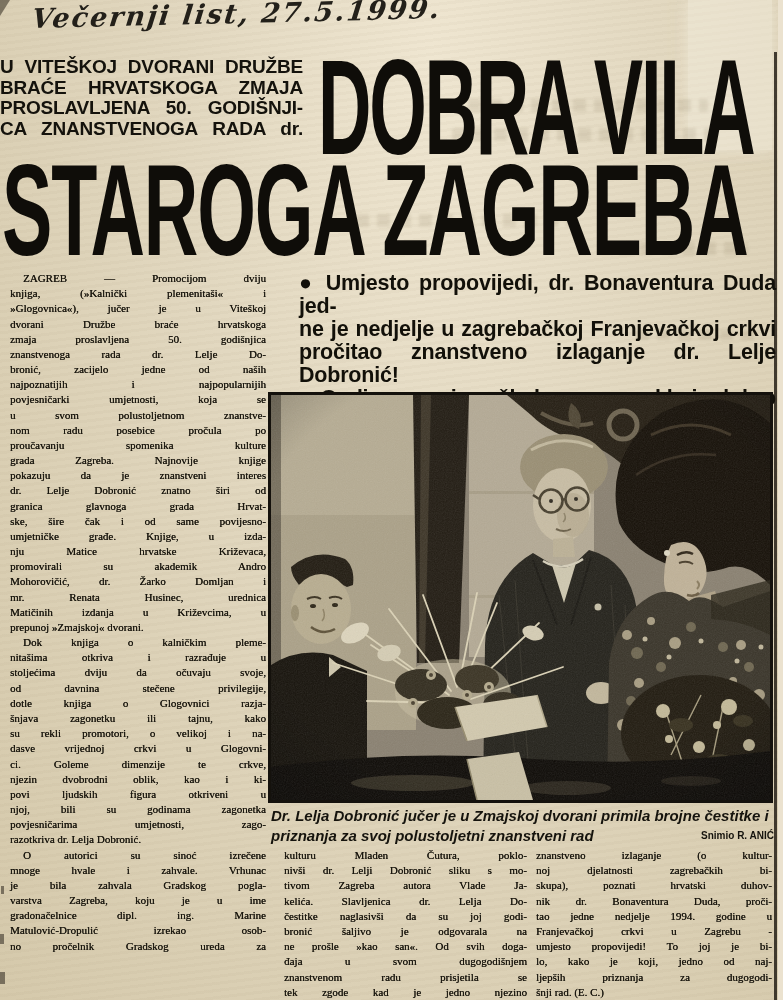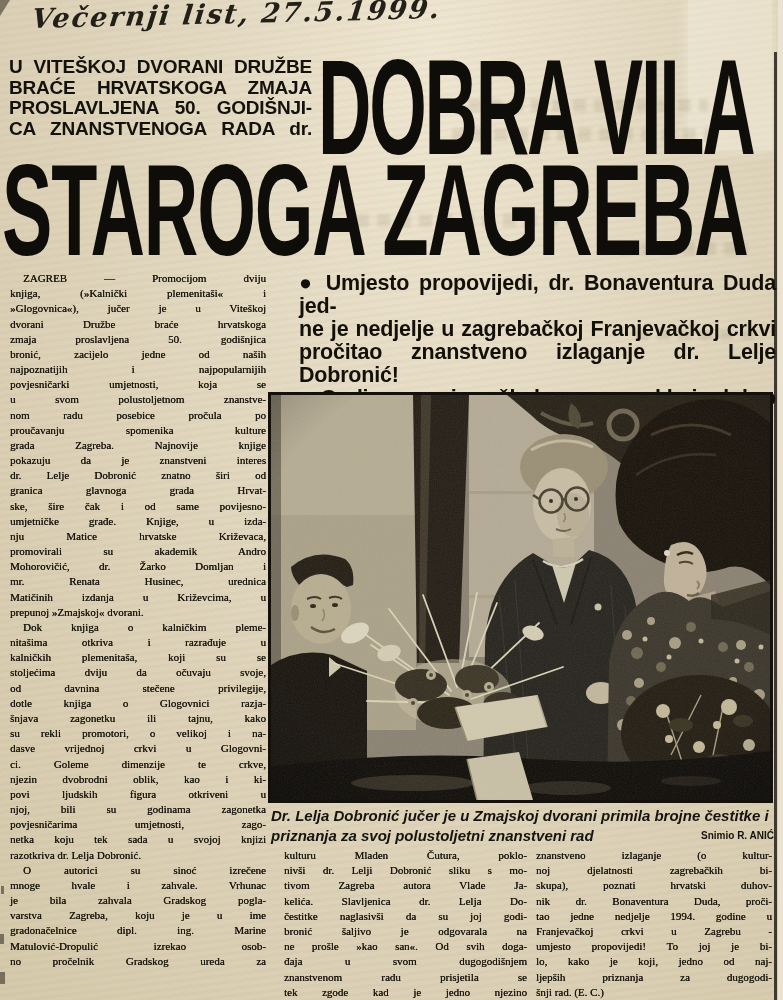--- a/index.html
+++ b/index.html
@@ -14,21 +14,21 @@
   }
   
   .hand{
     position:absolute;left:34px;top:3px;
     font-family:"DejaVu Serif", serif;font-style:italic;font-weight:bold;
     font-size:27px;letter-spacing:2px;color:#23201a;
     transform:rotate(-1.4deg) skewX(-8deg);transform-origin:0 0;white-space:nowrap;
   }
   
   .kicker{
-    position:absolute;left:9px;top:57px;width:303px;
+    position:absolute;left:0;top:57px;width:303px;
     font-family:"Liberation Sans", sans-serif;font-weight:bold;
     font-size:19px;line-height:20.5px;letter-spacing:-0.2px;color:#14120c;
   }
   
   .hl{position:absolute;font-family:"Liberation Sans", sans-serif;font-weight:bold;
       white-space:nowrap;color:#0f0d09;transform-origin:0 0;line-height:1;}
   .hl1{left:318px;top:38px;font-size:100px;letter-spacing:-3px;transform:scale(0.74,1.36);}
   .hl2{left:2px;top:146px;font-size:129px;letter-spacing:-2px;transform:scale(0.585,1.0);}
   
   .lead{
@@ -115,53 +115,52 @@
       <div class="tline">● Godine su mi prošle kao san - rekla je dobro</div>
       <div class="tline para-end">raspoložena slavljenica</div>
     </div>
 
   <div class="bodycol colL">
       <div class="tline indent">ZAGREB — Promocijom dviju</div>
       <div class="tline">knjiga, (»Kalnički plemenitaši« i</div>
       <div class="tline">»Glogovnica«), jučer je u Viteškoj</div>
       <div class="tline">dvorani Družbe braće hrvatskoga</div>
       <div class="tline">zmaja proslavljena 50. godišnjica</div>
+      <div class="tline">znanstvenoga rada dr. Lelje Do-</div>
       <div class="tline">bronić, zacijelo jedne od naših</div>
       <div class="tline">najpoznatijih i najpopularnijih</div>
       <div class="tline">povjesničarki umjetnosti, koja se</div>
       <div class="tline">u svom polustoljetnom znanstve-</div>
       <div class="tline">nom radu posebice pročula po</div>
       <div class="tline">proučavanju spomenika kulture</div>
       <div class="tline">grada Zagreba. Najnovije knjige</div>
       <div class="tline">pokazuju da je znanstveni interes</div>
       <div class="tline">dr. Lelje Dobronić znatno širi od</div>
       <div class="tline">granica glavnoga grada Hrvat-</div>
       <div class="tline">ske, šire čak i od same povijesno-</div>
       <div class="tline">umjetničke građe. Knjige, u izda-</div>
       <div class="tline">nju Matice hrvatske Križevaca,</div>
       <div class="tline">promovirali su akademik Andro</div>
       <div class="tline">Mohorovičić, dr. Žarko Domljan i</div>
       <div class="tline">mr. Renata Husinec, urednica</div>
       <div class="tline">Matičinih izdanja u Križevcima, u</div>
       <div class="tline para-end">prepunoj »Zmajskoj« dvorani.</div>
       <div class="tline indent">Dok knjiga o kalničkim pleme-</div>
       <div class="tline">nitašima otkriva i razrađuje u</div>
-      <div class="tline">kalničkih plemenitaša, koji su se</div>
       <div class="tline">stoljećima dviju da očuvaju svoje,</div>
       <div class="tline">od davnina stečene privilegije,</div>
       <div class="tline">dotle knjiga o Glogovnici razja-</div>
       <div class="tline">šnjava zagonetku ili tajnu, kako</div>
       <div class="tline">su rekli promotori, o velikoj i na-</div>
       <div class="tline">dasve vrijednoj crkvi u Glogovni-</div>
       <div class="tline">ci. Goleme dimenzije te crkve,</div>
       <div class="tline">njezin dvobrodni oblik, kao i ki-</div>
       <div class="tline">povi ljudskih figura otkriveni u</div>
       <div class="tline">njoj, bili su godinama zagonetka</div>
       <div class="tline">povjesničarima umjetnosti, zago-</div>
-      <div class="tline">netka koju tek sada u svojoj knjizi</div>
       <div class="tline para-end">razotkriva dr. Lelja Dobronić.</div>
       <div class="tline indent">O autorici su sinoć izrečene</div>
       <div class="tline">mnoge hvale i zahvale. Vrhunac</div>
       <div class="tline">je bila zahvala Gradskog pogla-</div>
       <div class="tline">varstva Zagreba, koju je u ime</div>
       <div class="tline">gradonačelnice dipl. ing. Marine</div>
       <div class="tline">Matulović-Dropulić izrekao osob-</div>
       <div class="tline">no pročelnik Gradskog ureda za</div>
     </div>
 

